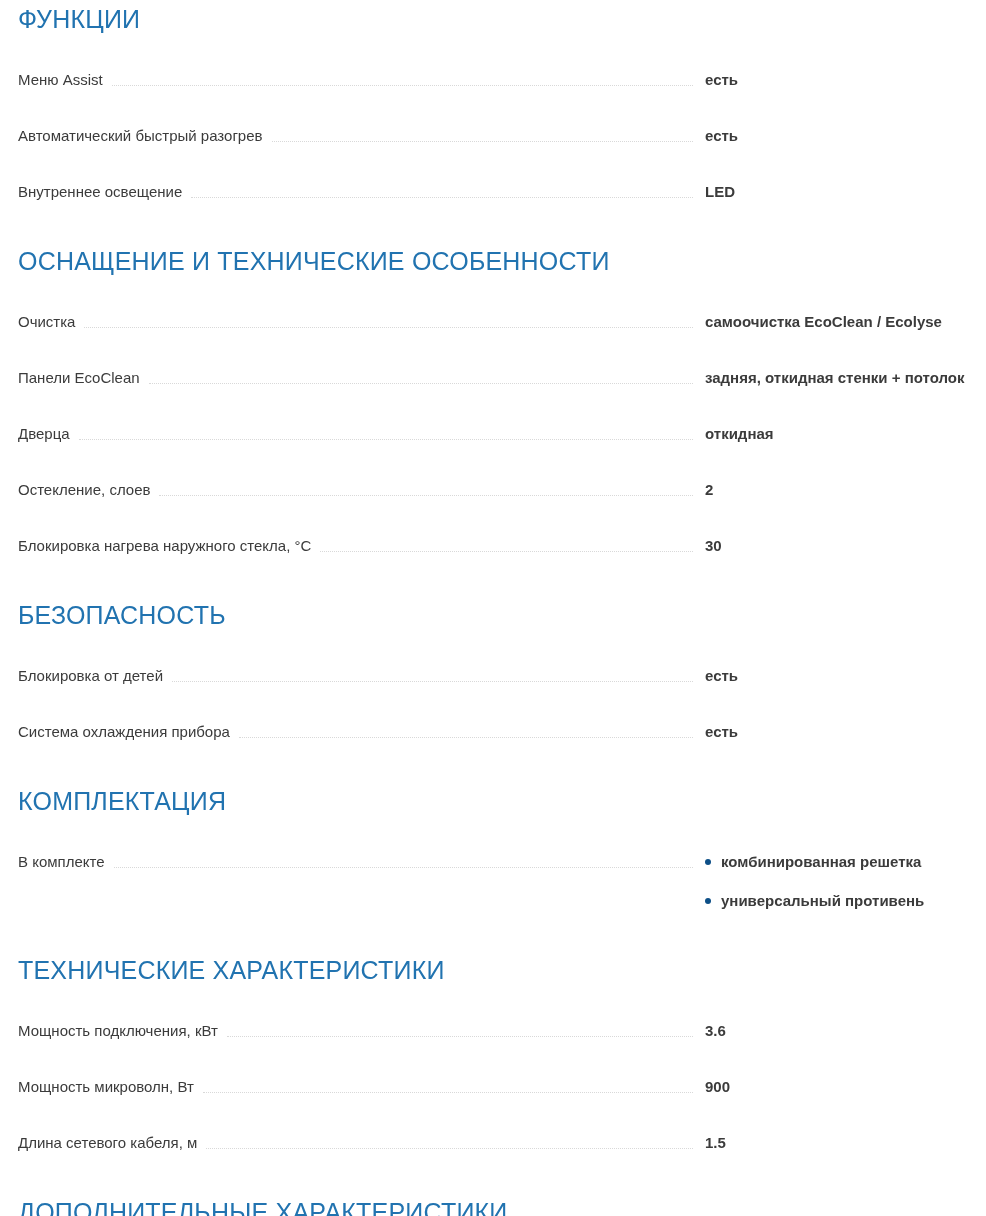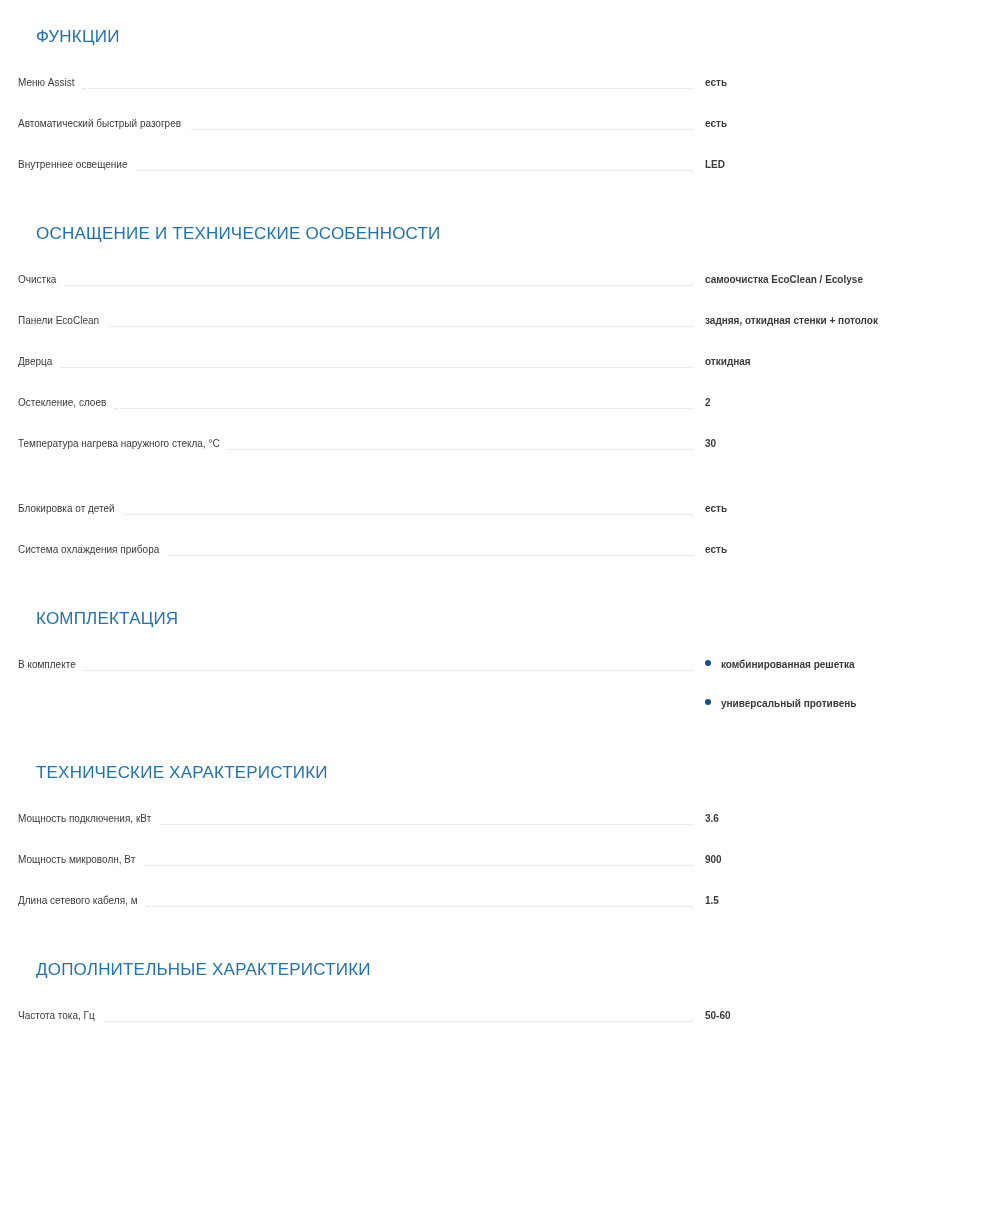--- a/index.html
+++ b/index.html
@@ -19,33 +19,33 @@
     color:var(--text);
     overflow:hidden;
   }
   .page{
     padding:6px 0 0 18px;
     width:986px;
   }
   .spec-section{ margin-top:48px; }
   .spec-section:first-child{ margin-top:0; }
   .section-title{
-    font-size:17px;
+    font-size:25px;
     line-height:26px;
     font-weight:400;
     color:var(--heading);
     letter-spacing:0.2px;
-    margin:18px;
+    margin:0;
   }
   .section-rows{ margin-top:10px; }
   .spec-row{
     display:flex;
     align-items:flex-start;
-    margin-top:24px;
-    font-size:10px;
+    margin-top:39px;
+    font-size:15px;
     line-height:17px;
   }
   .spec-label{
     flex:0 1 auto;
     max-width:620px;
     white-space:nowrap;
   }
   .spec-leader{
     flex:1 1 auto;
     height:15px;
@@ -134,30 +134,31 @@
 
   <div class="spec-row">
     <span class="spec-label">Остекление, слоев</span>
     <span class="spec-leader"></span>
     <span class="spec-values">
   <span class="value-item">2</span>
 </span>
   </div>
 
   <div class="spec-row">
-    <span class="spec-label">Температура нагрева наружного стекла, °С</span>
+    <span class="spec-label">Блокировка нагрева наружного стекла, °С</span>
     <span class="spec-leader"></span>
     <span class="spec-values">
   <span class="value-item">30</span>
 </span>
   </div>
 </div>
   </section>
 
   <section class="spec-section">
+    <h2 class="section-title">БЕЗОПАСНОСТЬ</h2>
     <div class="section-rows">
   <div class="spec-row">
     <span class="spec-label">Блокировка от детей</span>
     <span class="spec-leader"></span>
     <span class="spec-values">
   <span class="value-item">есть</span>
 </span>
   </div>
 
   <div class="spec-row">

